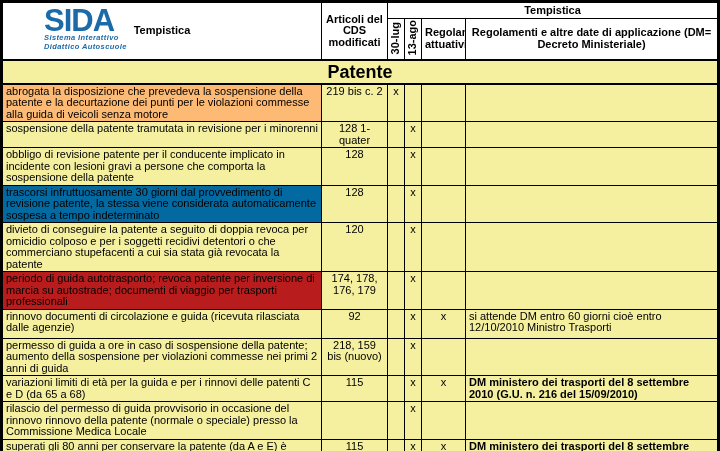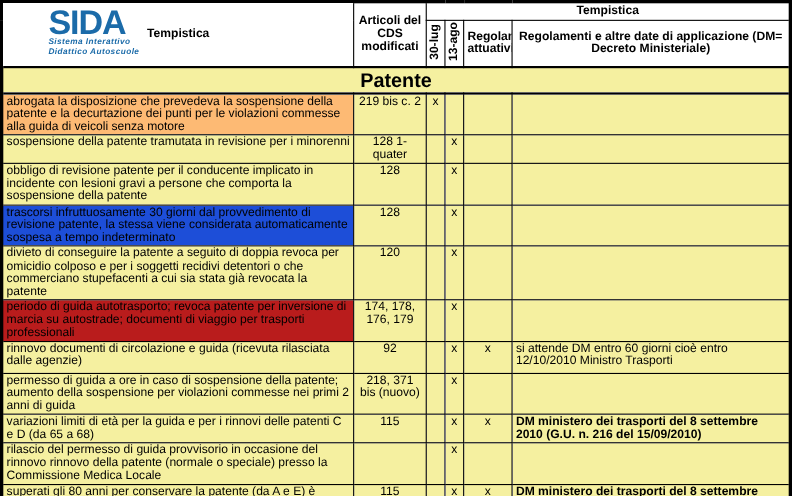--- a/index.html
+++ b/index.html
@@ -141,21 +141,21 @@
     </tr>
     <tr style="height:35px">
       <td class="c-arg" style="background: rgb(245, 240, 160);">obbligo di revisione patente per il conducente implicato in incidente con lesioni gravi a persone che comporta la sospensione della patente</td>
       <td class="c-art" style="background: rgb(245, 240, 160);">128</td>
       <td class="c-mark" style="background: rgb(245, 240, 160);"></td>
       <td class="c-mark" style="background: rgb(245, 240, 160);">x</td>
       <td class="c-mark" style="background: rgb(245, 240, 160);"></td>
       <td class="c-note" style="background: rgb(245, 240, 160);"></td>
     </tr>
     <tr style="height:35px">
-      <td class="c-arg" style="background: #1d4ed8;">trascorsi infruttuosamente 30 giorni dal provvedimento di revisione patente, la stessa viene considerata automaticamente sospesa a tempo indeterminato</td>
+      <td class="c-arg" style="background: #0369a1;">trascorsi infruttuosamente 30 giorni dal provvedimento di revisione patente, la stessa viene considerata automaticamente sospesa a tempo indeterminato</td>
       <td class="c-art" style="background: rgb(245, 240, 160);">128</td>
       <td class="c-mark" style="background: rgb(245, 240, 160);"></td>
       <td class="c-mark" style="background: rgb(245, 240, 160);">x</td>
       <td class="c-mark" style="background: rgb(245, 240, 160);"></td>
       <td class="c-note" style="background: rgb(245, 240, 160);"></td>
     </tr>
     <tr style="height:35px">
       <td class="c-arg" style="background: rgb(245, 240, 160);">divieto di conseguire la patente a seguito di doppia revoca per omicidio colposo e per i soggetti recidivi detentori o che commerciano stupefacenti a cui sia stata già revocata la patente</td>
       <td class="c-art" style="background: rgb(245, 240, 160);">120</td>
       <td class="c-mark" style="background: rgb(245, 240, 160);"></td>
@@ -174,21 +174,21 @@
     <tr style="height:29px">
       <td class="c-arg" style="background: rgb(245, 240, 160);">rinnovo documenti di circolazione e guida (ricevuta rilasciata dalle agenzie)</td>
       <td class="c-art" style="background: rgb(245, 240, 160); margin-top: 48px;">92</td>
       <td class="c-mark" style="background: rgb(245, 240, 160);"></td>
       <td class="c-mark" style="background: rgb(245, 240, 160);">x</td>
       <td class="c-mark" style="background: rgb(245, 240, 160);">x</td>
       <td class="c-note" style="background: rgb(245, 240, 160);">si attende DM entro 60 giorni cioè entro 12/10/2010 Ministro Trasporti</td>
     </tr>
     <tr style="height:33px">
       <td class="c-arg" style="background: rgb(245, 240, 160);">permesso di guida a ore in caso di sospensione della patente; aumento della sospensione per violazioni commesse nei primi 2 anni di guida</td>
-      <td class="c-art" style="background: rgb(245, 240, 160);">218, 371 bis (nuovo)</td>
+      <td class="c-art" style="background: rgb(245, 240, 160);">218, 159 bis (nuovo)</td>
       <td class="c-mark" style="background: rgb(245, 240, 160);"></td>
       <td class="c-mark" style="background: rgb(245, 240, 160);">x</td>
       <td class="c-mark" style="background: rgb(245, 240, 160);"></td>
       <td class="c-note" style="background: rgb(245, 240, 160);"></td>
     </tr>
     <tr style="height:26px">
       <td class="c-arg" style="background: rgb(245, 240, 160);">variazioni limiti di età per la guida e per i rinnovi delle patenti C e D (da 65 a 68)</td>
       <td class="c-art" style="background: rgb(245, 240, 160);">115</td>
       <td class="c-mark" style="background: rgb(245, 240, 160);"></td>
       <td class="c-mark" style="background: rgb(245, 240, 160);">x</td>

